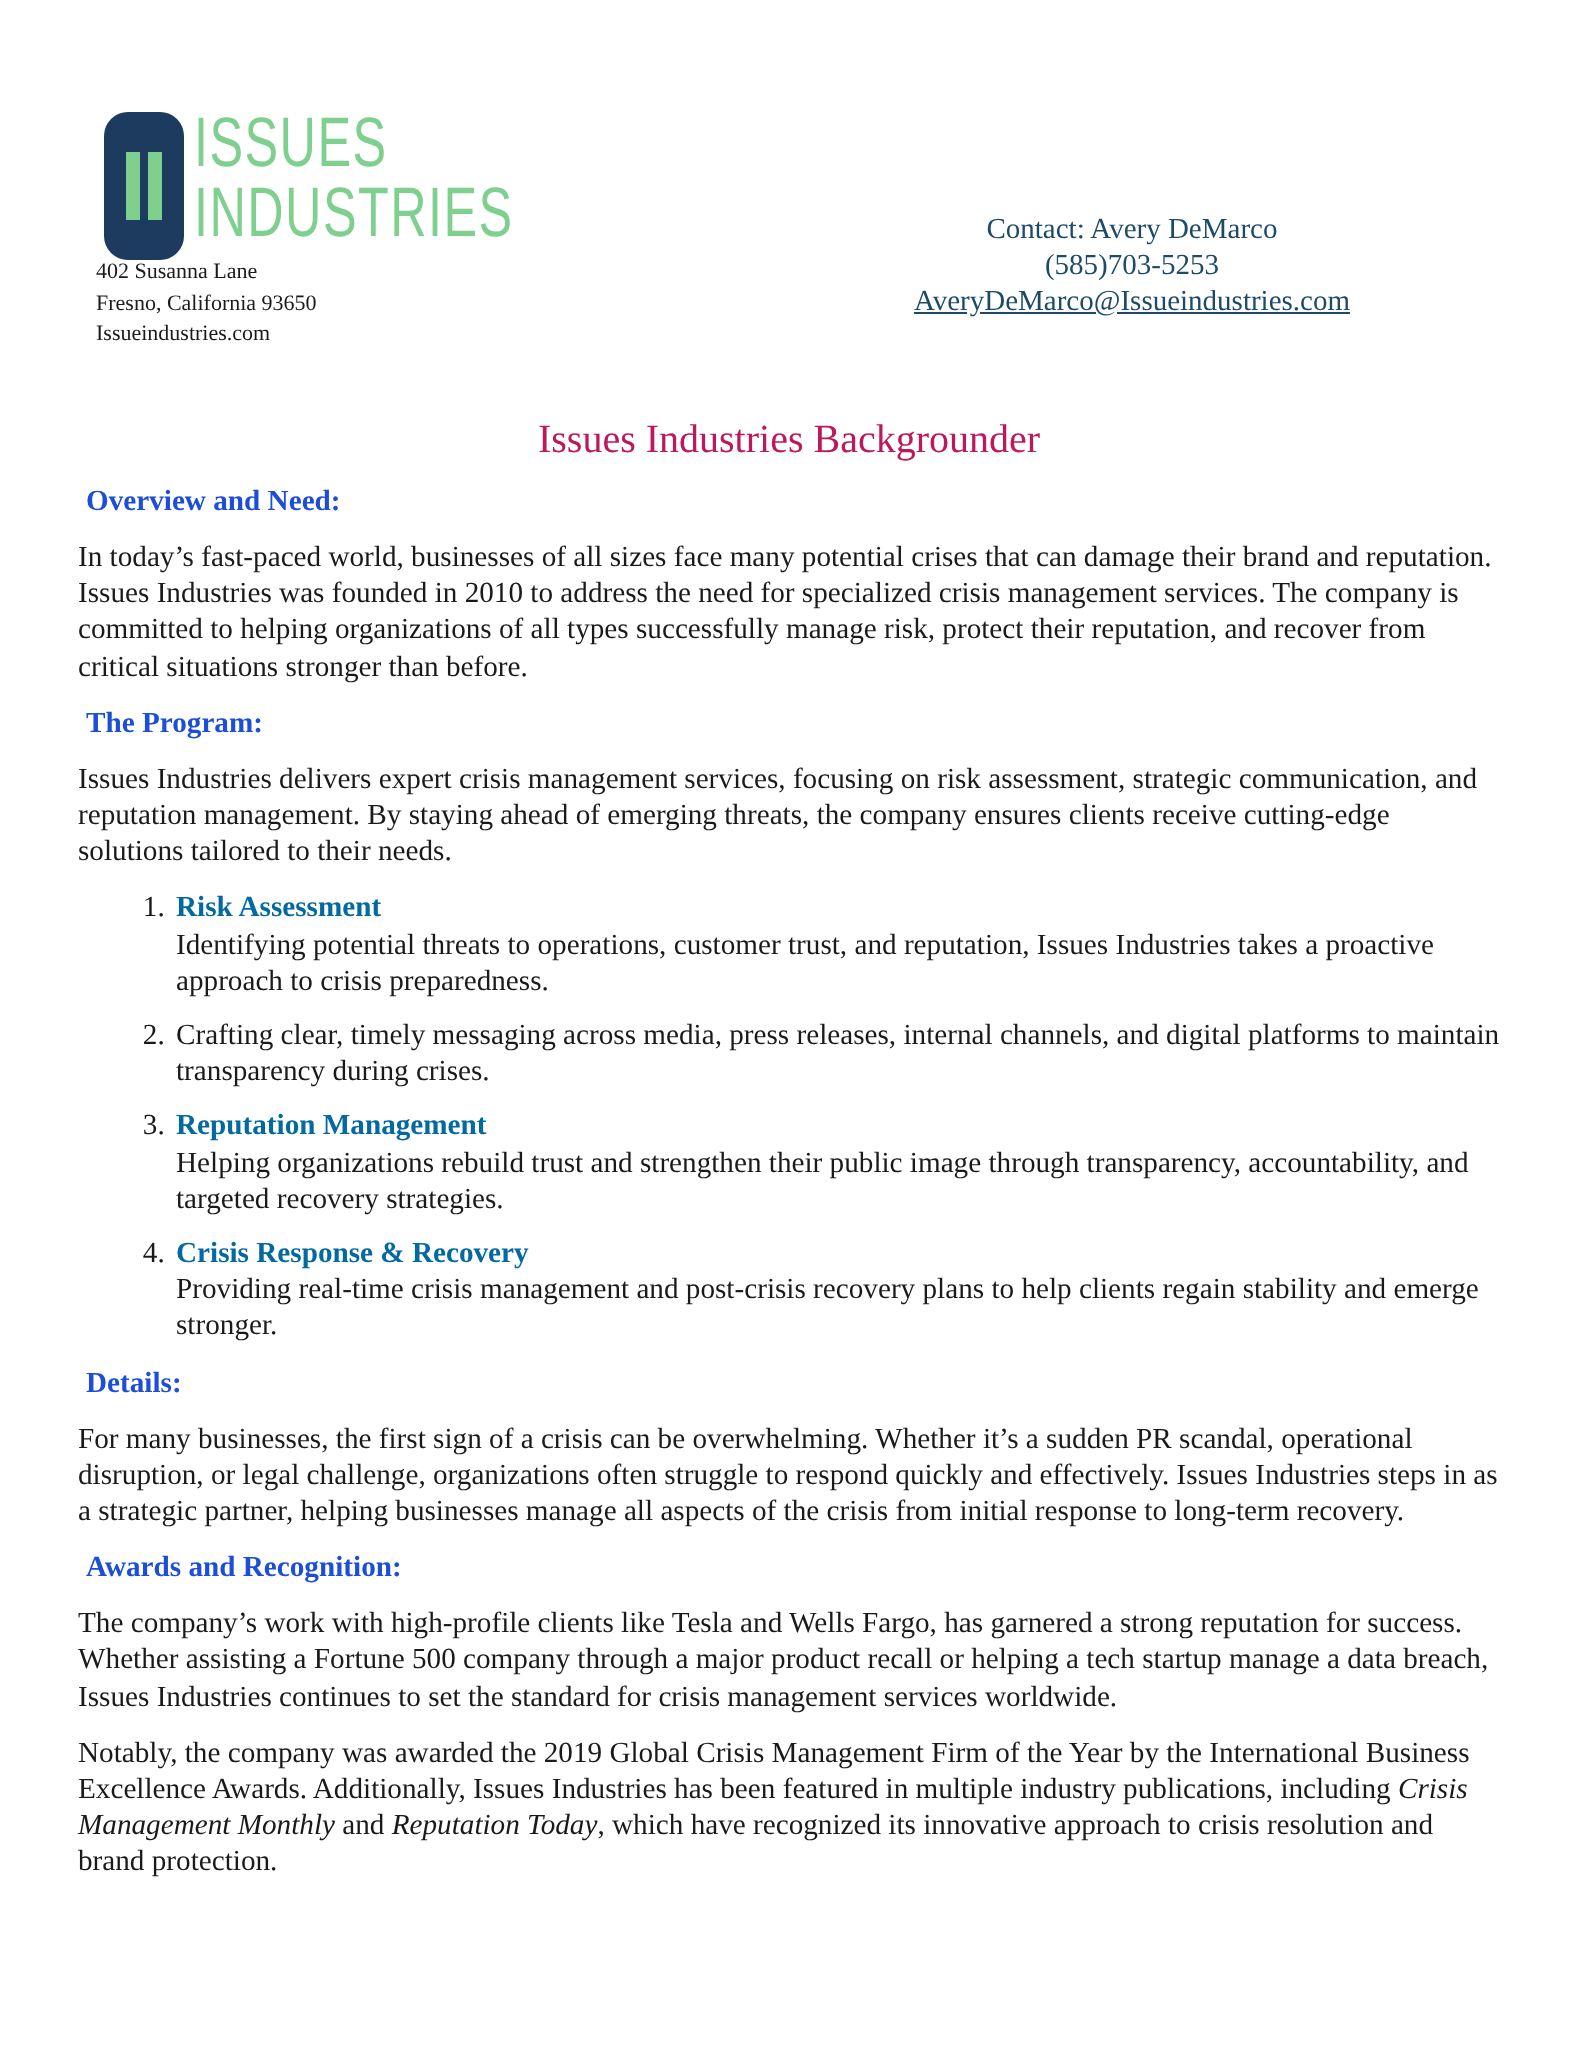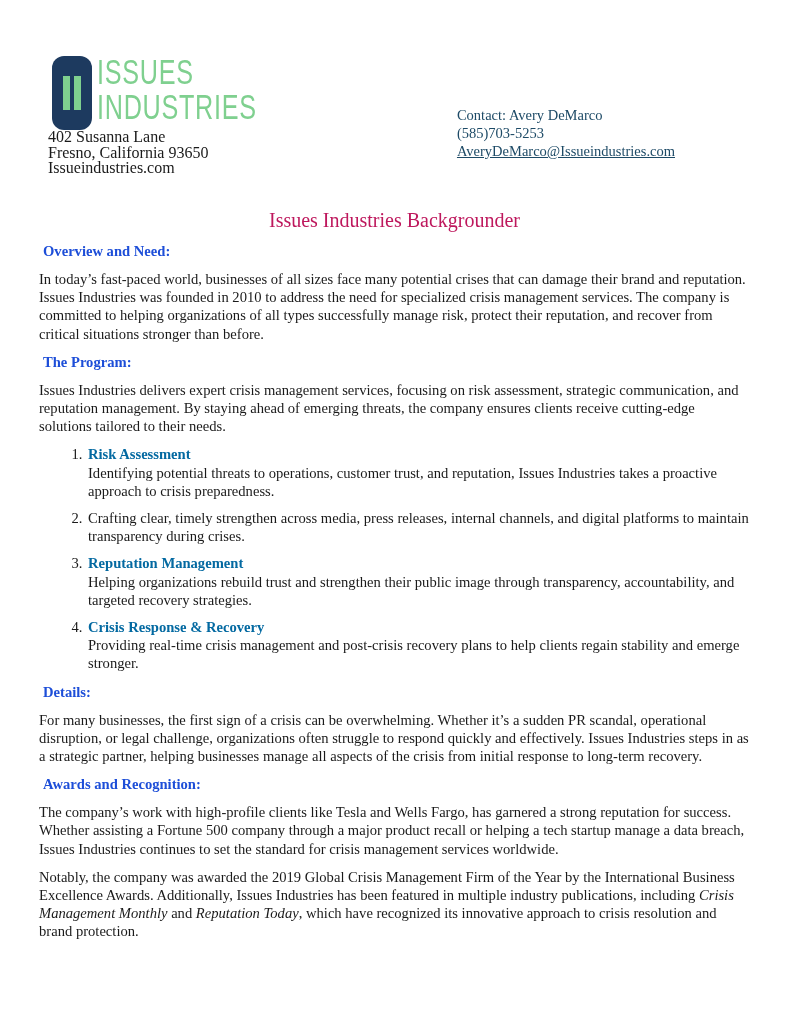--- a/index.html
+++ b/index.html
@@ -10,22 +10,22 @@
   .logo { position: absolute; left: 52px; top: 56px; width: 190px; height: 76px; }
   .logo-mark { position: absolute; left: 0; top: 0; width: 40px; height: 74px;
                background: #1d3a5f; border-radius: 12px; }
   .logo-bar { position: absolute; top: 20px; width: 7px; height: 34px; background: #7fd08f; }
   .logo-bar.b1 { left: 11px; }
   .logo-bar.b2 { left: 22px; }
   .logo-text { position: absolute; left: 45px; top: -2px; font-family: "Liberation Sans", "DejaVu Sans", sans-serif;
                font-weight: normal; color: #7fd08f; font-size: 35px; line-height: 35px;
                transform: scaleX(0.72); transform-origin: left top; letter-spacing: 1px; white-space: nowrap; }
 
-  .address { position: absolute; left: 48px; top: 129px; font-size: 16px; line-height: 15.5px; color: #1a1a1a; }
-  .contact { position: absolute; right: 40px; top: 106px; text-align: left; font-size: 14.5px; line-height: 18px; color: #1d4a66; }
+  .address { position: absolute; left: 48px; top: 129px; font-size: 11px; line-height: 15.5px; color: #1a1a1a; }
+  .contact { position: absolute; right: 40px; top: 106px; text-align: center; font-size: 14.5px; line-height: 18px; color: #1d4a66; }
   .contact a { color: #1d4a66; text-decoration: underline; }
 
   .title { position: absolute; left: 0; width: 789px; top: 209px; text-align: center;
            font-size: 20px; color: #be185d; }
 
   .content { position: absolute; left: 39px; top: 242px; width: 712px; font-size: 14.6px; line-height: 18.2px; }
   h2 { font-size: 14.6px; font-weight: bold; color: #1d4ed8; margin: 0 0 10px 4px; line-height: 18px; }
   p { margin: 0 0 10px 0; }
   ol { margin: 0 0 10px 0; padding-left: 47px; }
   ol li { margin-bottom: 9px; padding-left: 2px; }
@@ -69,21 +69,21 @@
 
     <h2>The Program:</h2>
     <p>Issues Industries delivers expert crisis management services, focusing on risk assessment, strategic communication, and reputation management. By staying ahead of emerging threats, the company ensures clients receive cutting-edge solutions tailored to their needs.</p>
 
     <ol>
       <li>
         <span class="item-title">Risk Assessment</span>
         <span>Identifying potential threats to operations, customer trust, and reputation, Issues Industries takes a proactive approach to crisis preparedness.</span>
       </li>
       <li>
-        <span>Crafting clear, timely strengthen across media, press releases, internal channels, and digital platforms to maintain transparency during crises.</span>
+        <span>Crafting clear, timely messaging across media, press releases, internal channels, and digital platforms to maintain transparency during crises.</span>
       </li>
       <li>
         <span class="item-title">Reputation Management</span>
         <span>Helping organizations rebuild trust and strengthen their public image through transparency, accountability, and targeted recovery strategies.</span>
       </li>
       <li>
         <span class="item-title">Crisis Response &amp; Recovery</span>
         <span>Providing real-time crisis management and post-crisis recovery plans to help clients regain stability and emerge stronger.</span>
       </li>
     </ol>

